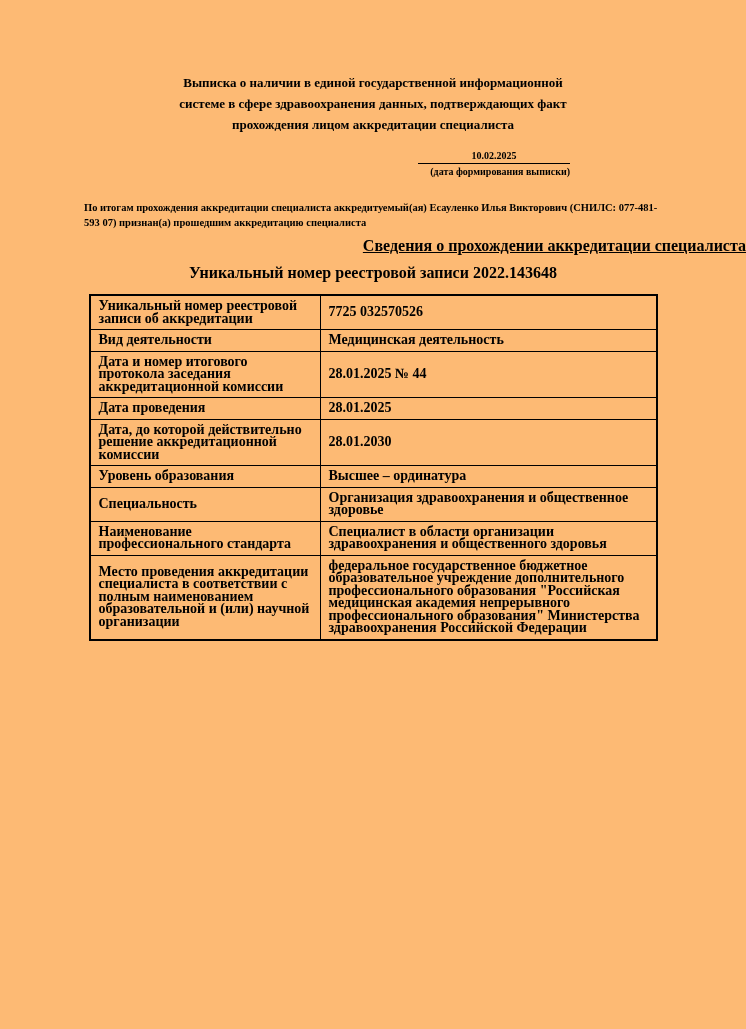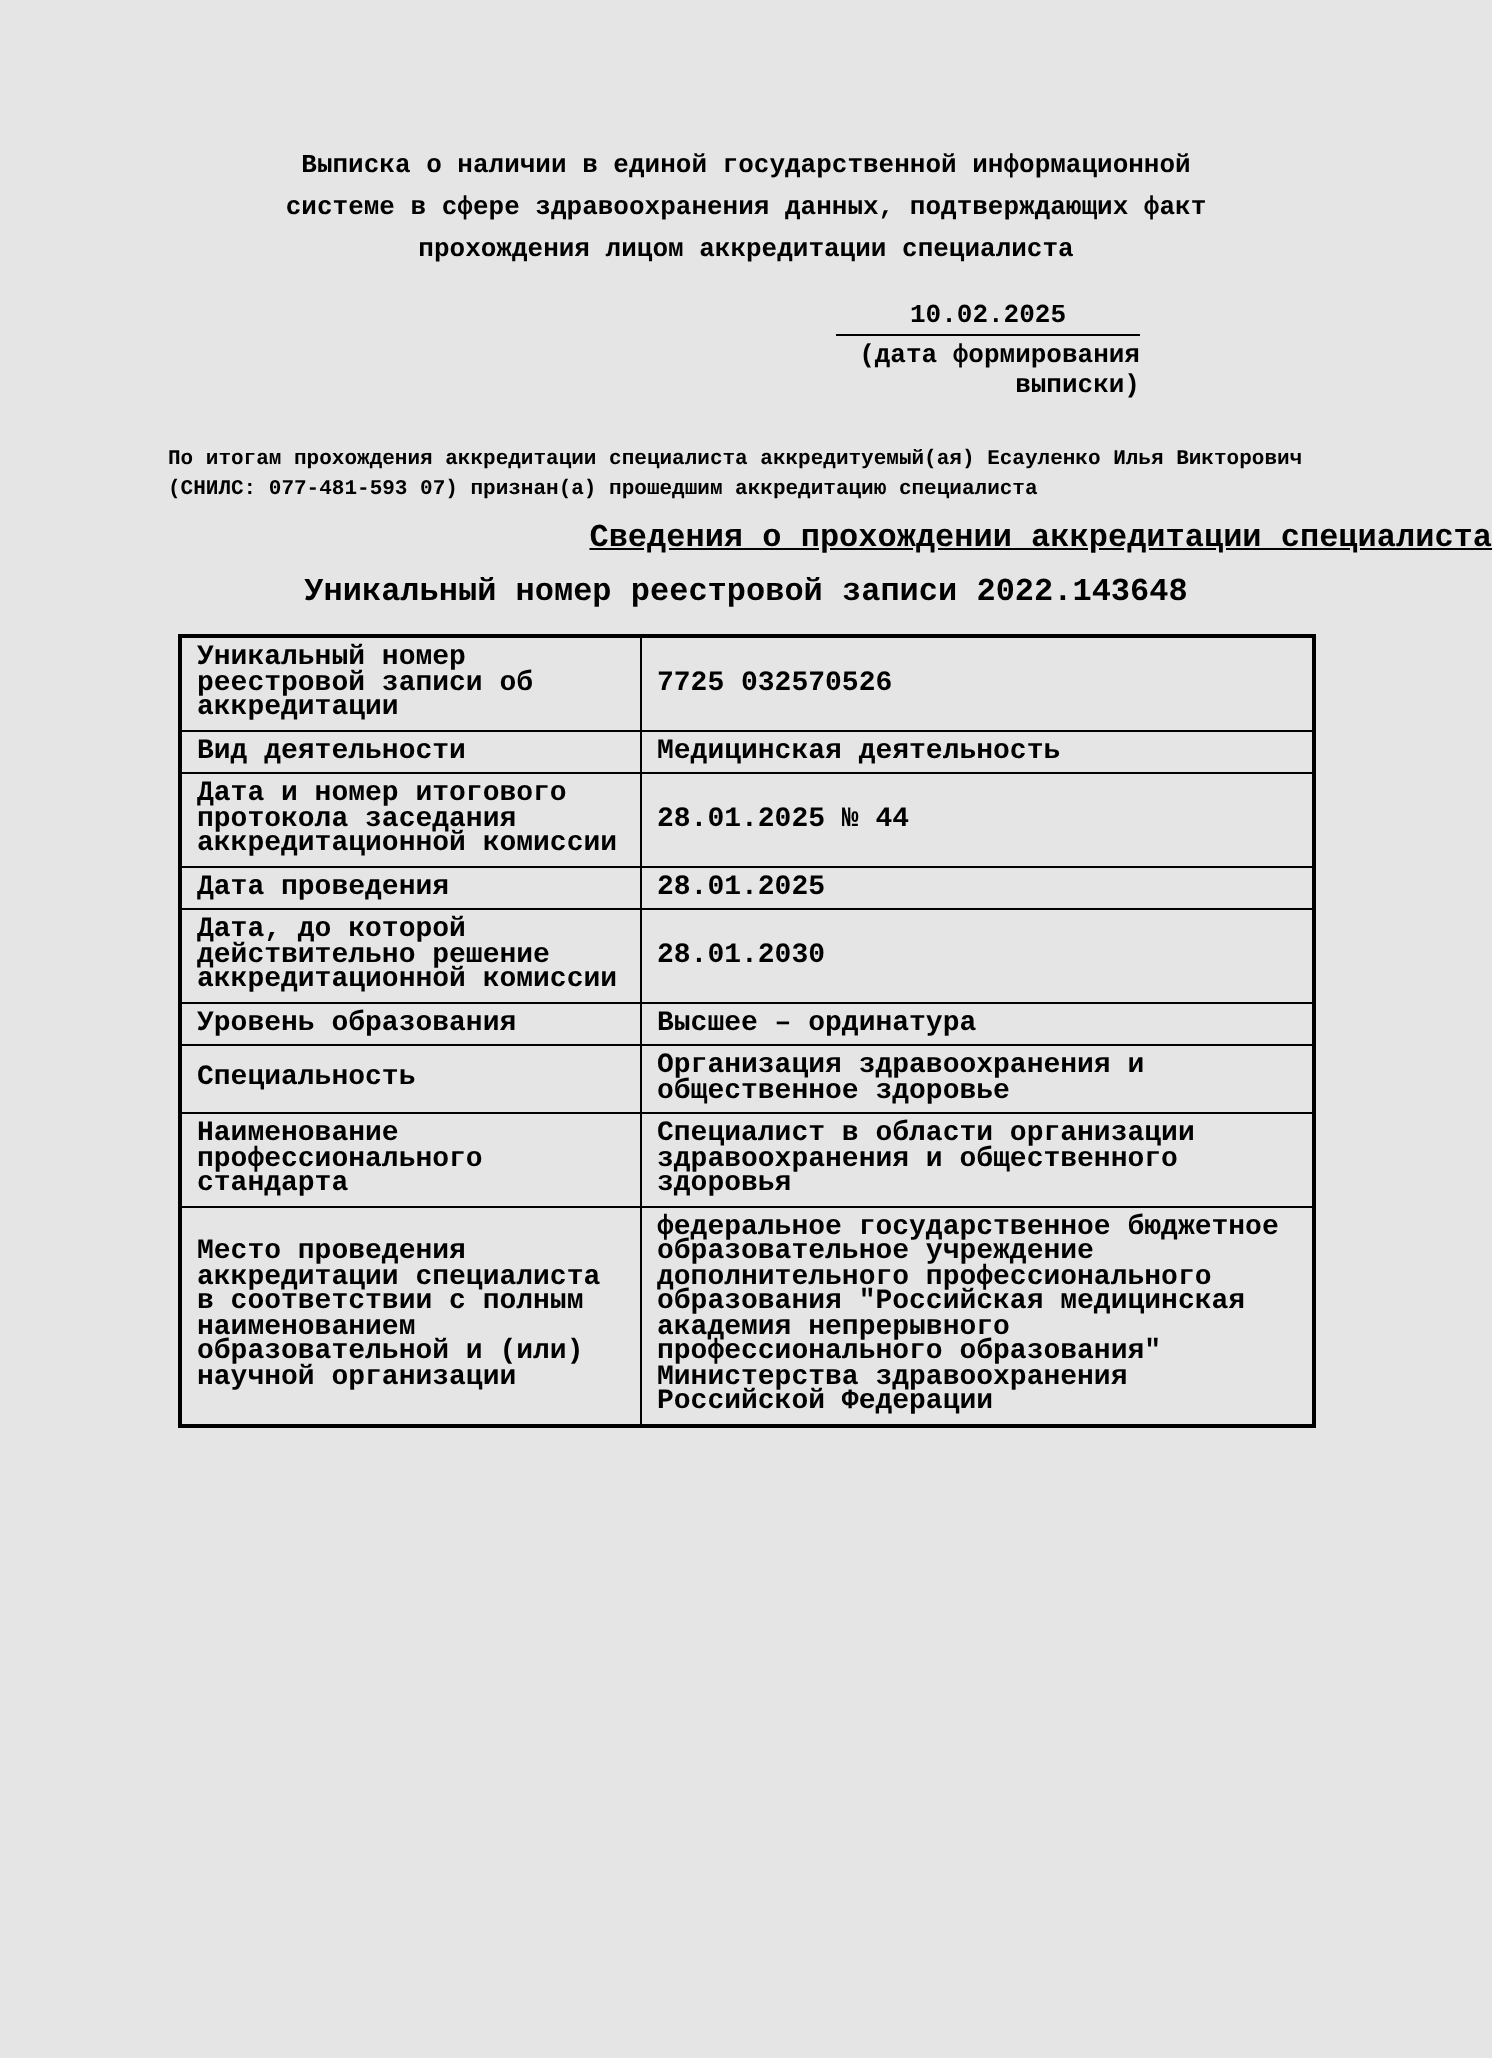--- a/index.html
+++ b/index.html
@@ -4,37 +4,37 @@
 <style>
   html, body {
     margin: 0;
     padding: 0;
     background: #ffffff;
   }
   .page {
     position: relative;
     width: 746px;
     height: 1029px;
-    background: #e5e5e5;
-    font-family: Liberation Mono, monospace;
+    background: #fdba74;
+    font-family: Liberation Serif, serif;
     font-weight: bold;
     color: #000000;
     overflow: hidden;
   }
   .doc-title {
     padding-top: 72px;
     text-align: center;
     font-size: 13px;
     line-height: 21px;
   }
   .date-block {
     width: 152px;
     margin: 15px 176px 16px auto;
     text-align: center;
-    font-size: 13px;
+    font-size: 10px;
   }
   .date-value {
     padding-bottom: 2px;
     border-bottom: 1.5px solid #000000;
   }
   .date-caption {
     padding-top: 2px;
     text-align: right;
   }
   .intro {

